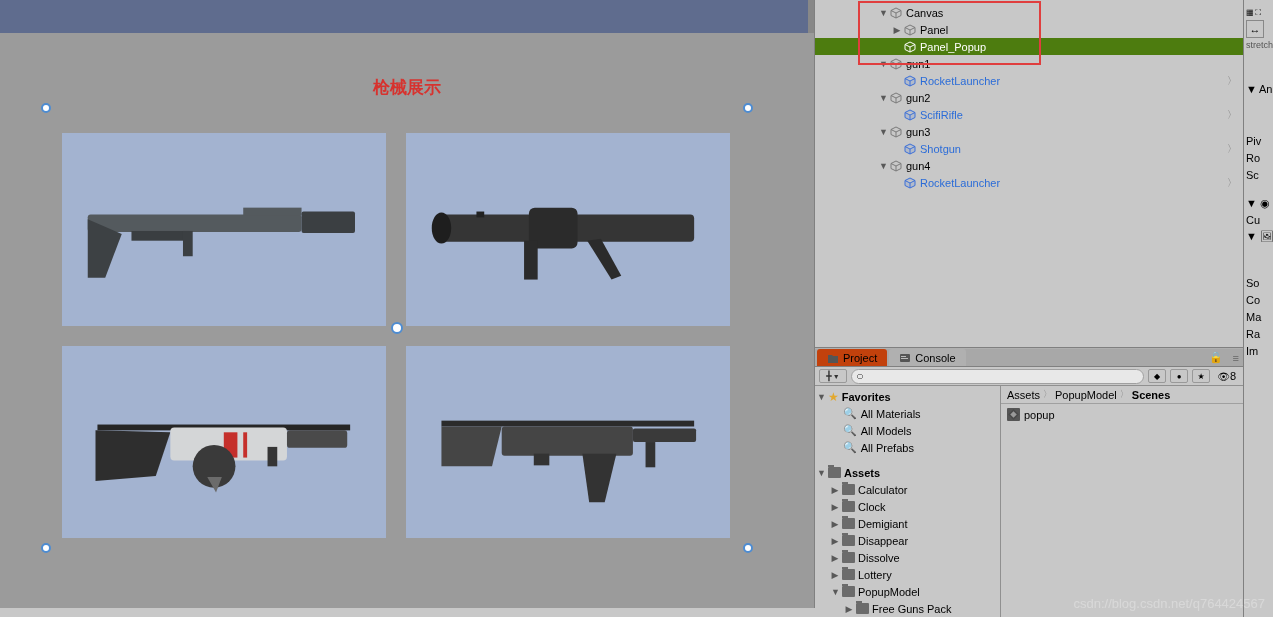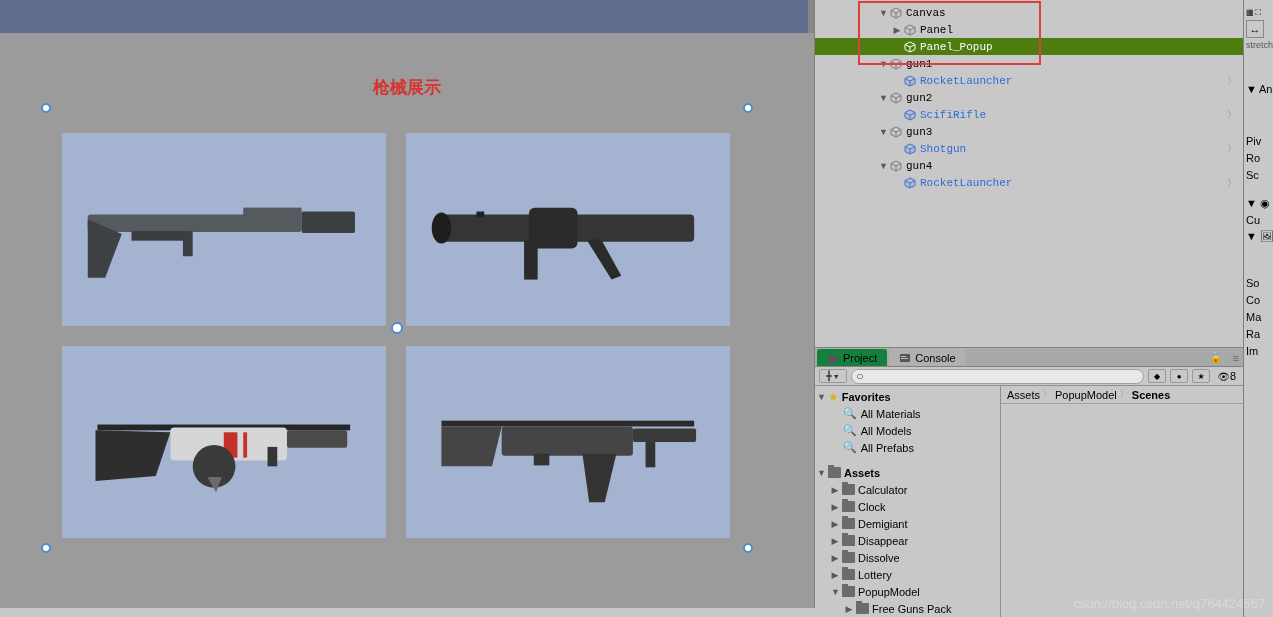--- a/index.html
+++ b/index.html
@@ -21,29 +21,29 @@
     .gun-slot svg { max-width: 90%; max-height: 85%; }
     
     .right-side { flex: 1; display: flex; flex-direction: column; }
     
     .hierarchy { height: 362px; background: #c8c8c8; position: relative; border-bottom: 1px solid #808080; overflow: hidden; }
     .hierarchy-rows { padding-top: 0; }
     .hier-row { height: 17px; display: flex; align-items: center; white-space: nowrap; position: relative; }
     .hier-row.selected { background: #4d7c0f; color: #fff; }
     .hier-row .arrow { width: 8px; text-align: center; color: #595959; font-size: 9px; display: inline-block; }
     .hier-row .cube { width: 14px; height: 14px; display: inline-flex; align-items: center; justify-content: center; margin: 0 2px; }
-    .hier-row .label { padding-left: 1px; font-family: Liberation Mono, monospace; }
+    .hier-row .label { padding-left: 1px; }
     .prefab { color: #2b6cd8; }
     .hier-chevron { position: absolute; right: 6px; color: #777; font-size: 10px; }
     .redbox { position: absolute; left: 43px; top: 1px; width: 183px; height: 64px; border: 2px solid #e03e3e; pointer-events: none; }
     .hier-top-partial { height: 4px; overflow: hidden; }
     
     .project-panel { flex: 1; background: #c8c8c8; display: flex; flex-direction: column; border-top: 1px solid #b0b0b0; }
     .panel-tabs { height: 18px; background: #a8a8a8; display: flex; align-items: center; border-bottom: 1px solid #808080; }
-    .tab { height: 17px; padding: 0 10px; display: flex; align-items: center; gap: 4px; background: #15803d; border-top-right-radius: 3px; border-top-left-radius: 3px; margin-left: 2px; }
+    .tab { height: 17px; padding: 0 10px; display: flex; align-items: center; gap: 4px; background: #c2410c; border-top-right-radius: 3px; border-top-left-radius: 3px; margin-left: 2px; }
     .tab.inactive { background: #b0b0b0; }
     .tab-icon { width: 12px; height: 12px; }
     .menu-icon { position: absolute; right: 4px; color: #666; cursor: pointer; }
     .lock-icon { position: absolute; right: 20px; color: #666; cursor: pointer; }
     .search-bar { height: 19px; background: #c8c8c8; display: flex; align-items: center; padding: 0 4px; border-bottom: 1px solid #909090; gap: 4px; position: relative; }
     .create-btn { width: 28px; height: 14px; background: #c8c8c8; border: 1px solid #999; border-radius: 2px; display: flex; align-items: center; justify-content: center; font-size: 9px; color: #333; gap: 1px; }
     .search-input { flex: 1; height: 15px; background: #e8e8e8; border: 1px solid #a0a0a0; border-radius: 8px; padding: 0 16px 0 6px; font-size: 10px; }
     .sr-chip { width: 18px; height: 14px; background: #c8c8c8; border: 1px solid #999; border-radius: 2px; display: flex; align-items: center; justify-content: center; font-size: 8px; }
     .hidden-chip { font-size: 10px; padding: 0 3px; display: flex; align-items: center; }
     .project-body { flex: 1; display: flex; }
@@ -375,20 +375,29 @@
           </div>
         </div>
       <div class="assets-content">
         <div class="breadcrumb">
           <span>Assets</span>
           <span class="sep">〉</span>
           <span>PopupModel</span>
           <span class="sep">〉</span>
           <span style="font-weight:bold;text-align:right;">Scenes</span>
         </div>
+        <div class="asset-list">
+          <div class="asset-row">
+            <div class="unity-ico"><svg viewBox="0 0 12 12" style="width:100%;height:100%">
+                  <path d="M6 1 L11 6 L6 11 L1 6 Z" fill="#4a4a4a"></path>
+                  <path d="M6 3 L9 6 L6 9 L3 6 Z" fill="#999"></path>
+                </svg></div>
+            <span>popup</span>
+          </div>
+        </div>
       </div>
     </div>
   </div>
 </div>
 
 <div class="inspector-col">
   <div style="height:4px;"></div>
   <div class="insp-head">
       <span style="font-size:8px;">▦</span>
       <span style="font-size:8px;">⛶</span>

